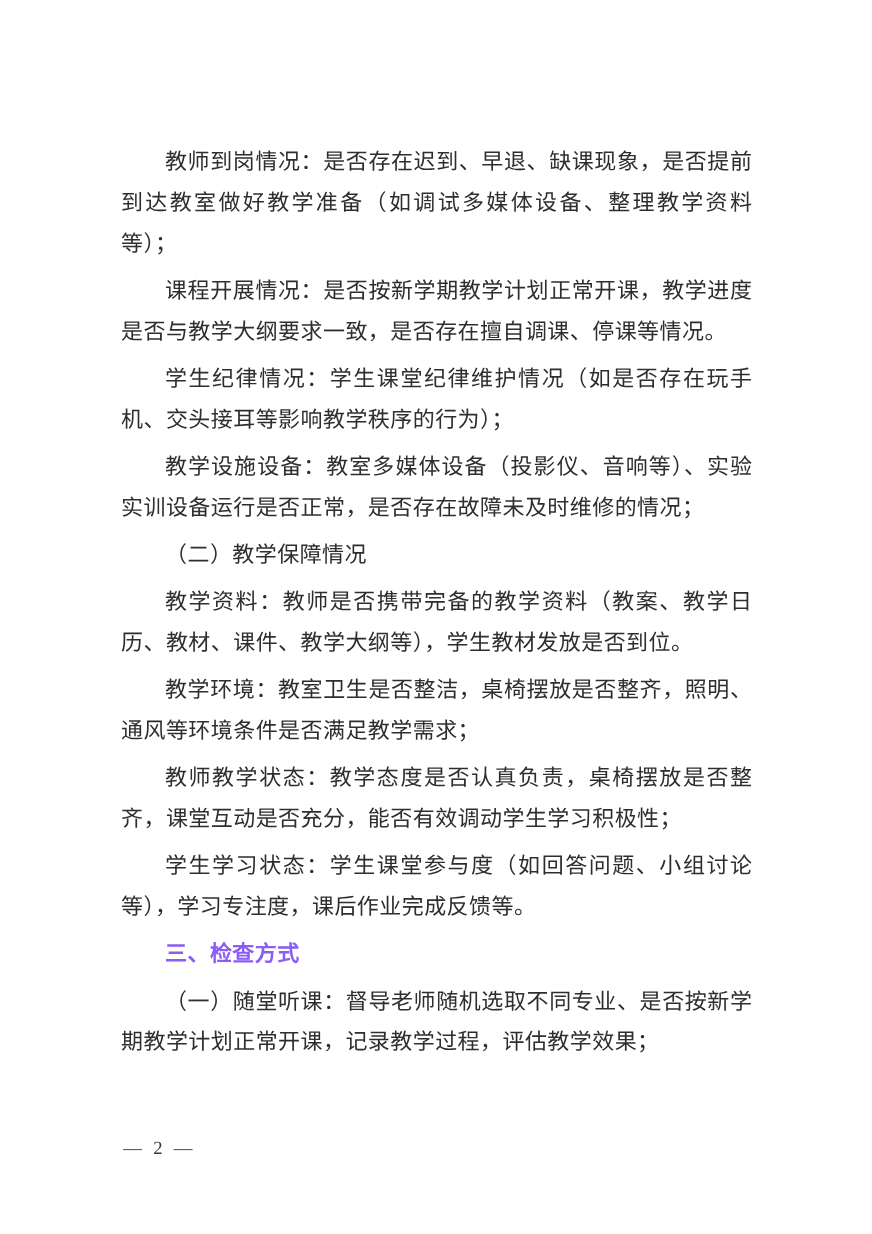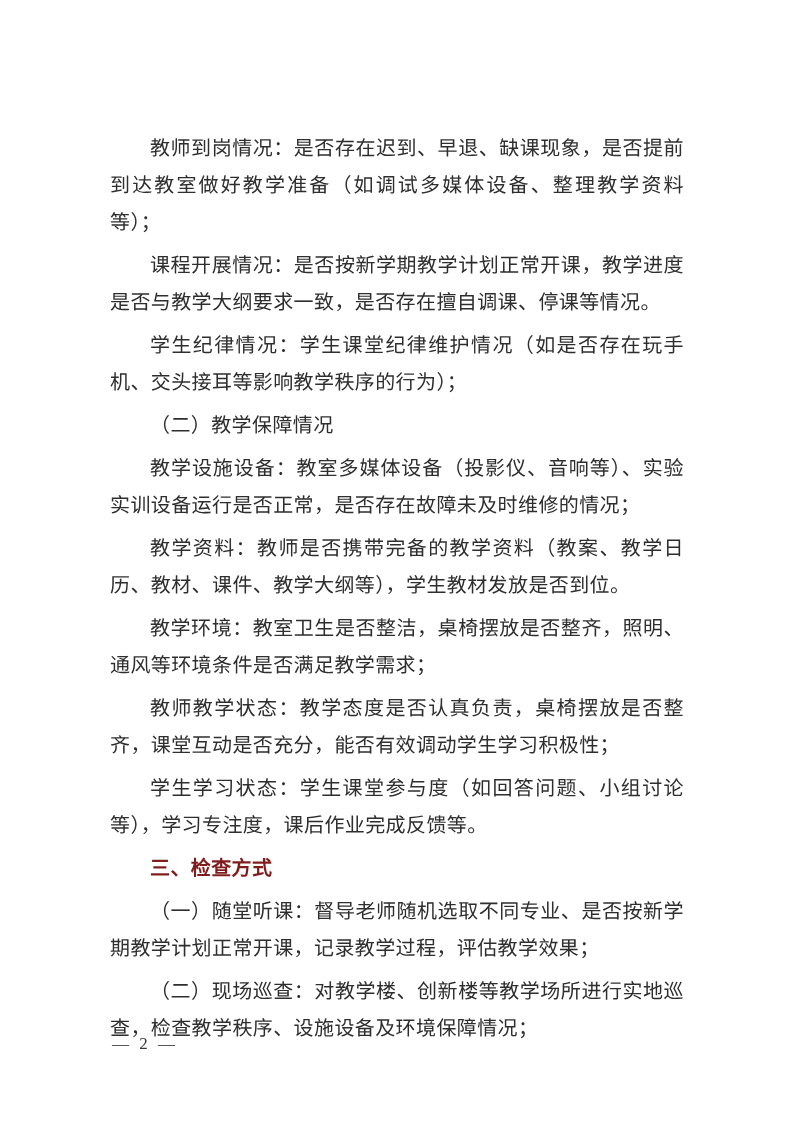--- a/index.html
+++ b/index.html
@@ -29,21 +29,21 @@
     font-size: 20px;
     line-height: 37px;
     text-align: justify;
     text-justify: inter-ideograph;
     text-indent: 2em;
     letter-spacing: 0.4px;
     color: #2e2e2e;
   }
   .para.heading {
     font-weight: bold;
-    color: #7f1d1d;
+    color: #8b5cf6;
   }
   .para.subheading {
     font-weight: normal;
   }
   .footer {
     position: absolute;
     left: 112px;
     top: 1034px;
     font-size: 17px;
     letter-spacing: 3px;
@@ -52,24 +52,23 @@
   }
 </style>
 </head>
 <body>
 
 <div class="page">
   <div class="content">
       <p class="para body">教师到岗情况：是否存在迟到、早退、缺课现象，是否提前到达教室做好教学准备（如调试多媒体设备、整理教学资料等）；</p>
       <p class="para body">课程开展情况：是否按新学期教学计划正常开课，教学进度是否与教学大纲要求一致，是否存在擅自调课、停课等情况。</p>
       <p class="para body">学生纪律情况：学生课堂纪律维护情况（如是否存在玩手机、交头接耳等影响教学秩序的行为）；</p>
+      <p class="para body">教学设施设备：教室多媒体设备（投影仪、音响等）、实验实训设备运行是否正常，是否存在故障未及时维修的情况；</p>
       <p class="para subheading">（二）教学保障情况</p>
-      <p class="para body">教学设施设备：教室多媒体设备（投影仪、音响等）、实验实训设备运行是否正常，是否存在故障未及时维修的情况；</p>
       <p class="para body">教学资料：教师是否携带完备的教学资料（教案、教学日历、教材、课件、教学大纲等），学生教材发放是否到位。</p>
       <p class="para body">教学环境：教室卫生是否整洁，桌椅摆放是否整齐，照明、通风等环境条件是否满足教学需求；</p>
       <p class="para body">教师教学状态：教学态度是否认真负责，桌椅摆放是否整齐，课堂互动是否充分，能否有效调动学生学习积极性；</p>
       <p class="para body">学生学习状态：学生课堂参与度（如回答问题、小组讨论等），学习专注度，课后作业完成反馈等。</p>
       <p class="para heading">三、检查方式</p>
       <p class="para body">（一）随堂听课：督导老师随机选取不同专业、是否按新学期教学计划正常开课，记录教学过程，评估教学效果；</p>
-      <p class="para body">（二）现场巡查：对教学楼、创新楼等教学场所进行实地巡查，检查教学秩序、设施设备及环境保障情况；</p>
     </div>
   <div class="footer">— 2 —</div>
 </div>
 
 </body></html>

